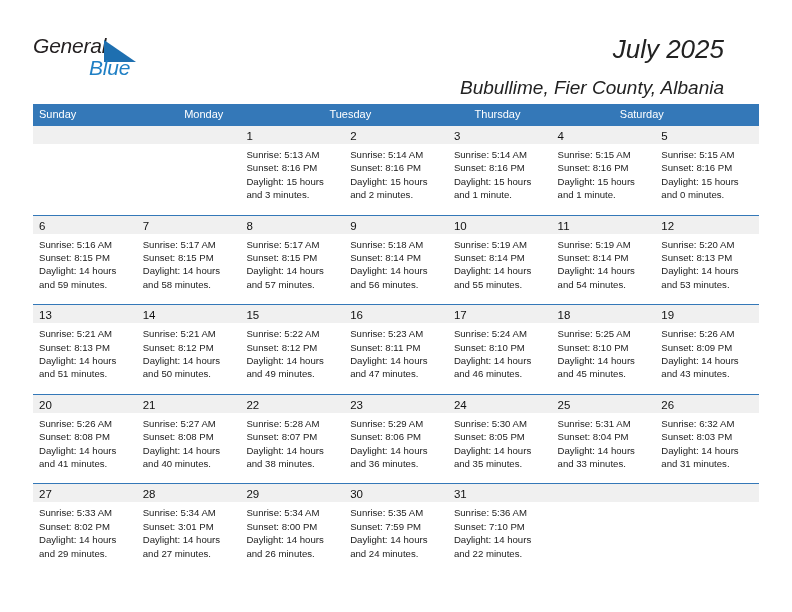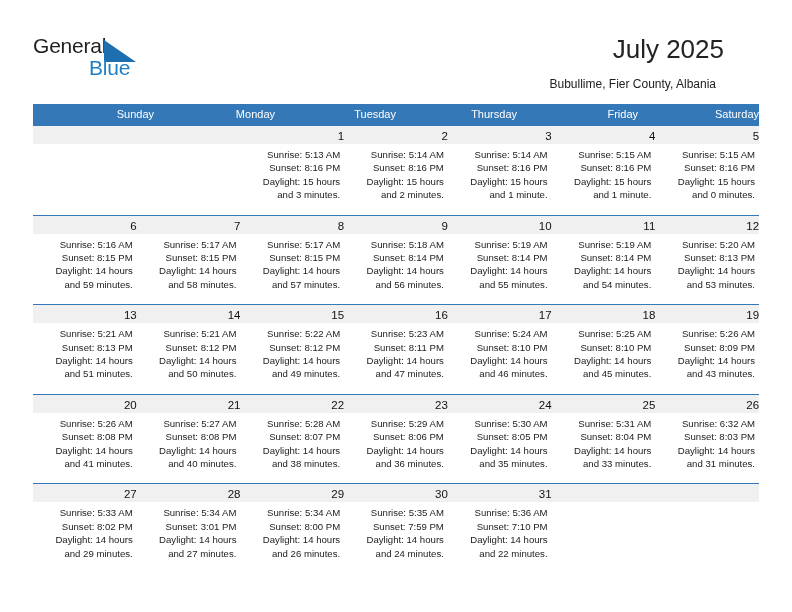--- a/index.html
+++ b/index.html
@@ -16,20 +16,21 @@
     height: 612px;
     background: #ffffff;
   }
 
   
   .top {
     position: absolute;
     left: 0; top: 0;
     width: 760px;
     height: 100px;
+    font-style: italic;
   }
   .logo {
     position: absolute;
     left: 33px;
     top: 34px;
     width: 130px;
     height: 48px;
   }
   .logo-general {
     position: absolute;
@@ -60,36 +61,35 @@
     right: 36px;
     top: 34px;
     font-size: 26px;
     color: #222222;
     text-align: right;
     white-space: nowrap;
     font-family: "Liberation Sans", sans-serif;
   }
   .subtitle {
     position: absolute;
-    right: 44px;
+    right: 36px;
     top: 77px;
-    font-size: 12px;
+    font-size: 19px;
     color: #222222;
     text-align: right;
     white-space: nowrap;
     font-family: "Liberation Sans", sans-serif;
   }
 
   
   .calendar {
     position: absolute;
     left: 33px;
     top: 104px;
     width: 726px;
-    text-align: right;
   }
   .weekdays {
     display: flex;
     width: 726px;
     height: 21px;
     background: #3478b8;
   }
   .weekday {
     flex: 1 1 0;
     color: #ffffff;
@@ -157,21 +157,20 @@
     <div class="subtitle">Bubullime, Fier County, Albania</div>
   </div>
 
   <div class="calendar">
 
     <div class="weekdays">
       <div class="weekday">Sunday</div>
       <div class="weekday">Monday</div>
       <div class="weekday">Tuesday</div>
       <div class="weekday">Thursday</div>
-      <div class="weekday">Friday</div>
       <div class="weekday">Saturday</div>
     </div>
 
     <div class="week first">
       <div class="day empty">
         <div class="day-num-band"><span class="day-num"></span></div>
         <div class="day-body">
           <div class="day-line"></div>
           <div class="day-line"></div>
           <div class="day-line"></div>

